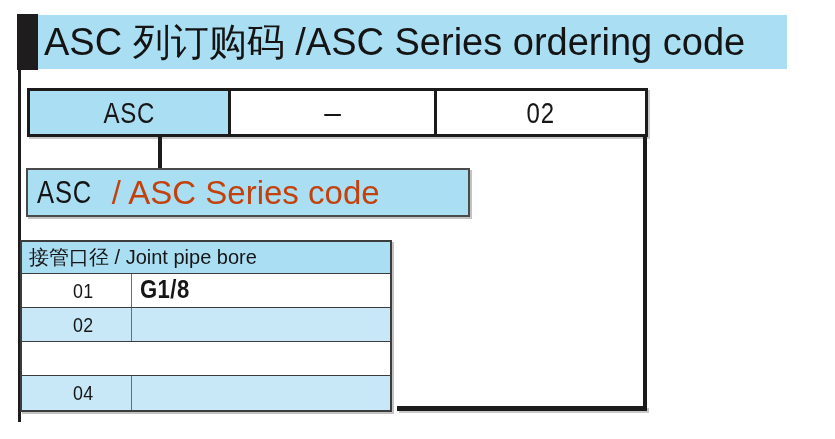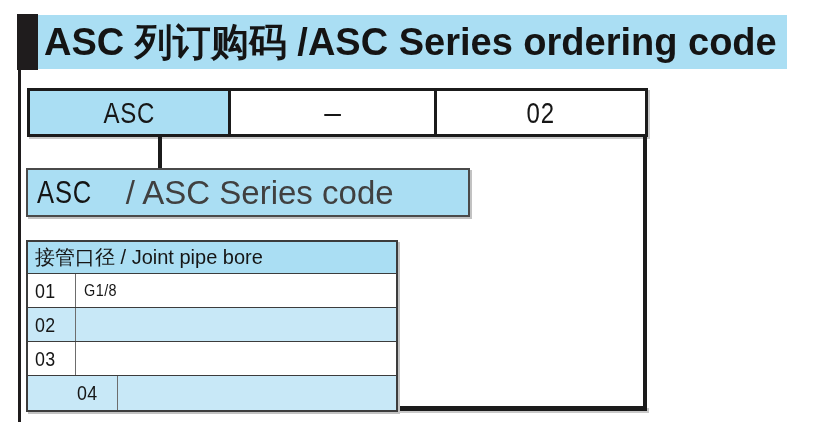--- a/index.html
+++ b/index.html
@@ -16,21 +16,21 @@
     position:absolute; left:17px; top:15px; width:770px; height:54px;
     background:#aadef3;
   }
   .title-square {
     position:absolute; left:17px; top:14px; width:21px; height:56px;
     background:#1f1c1d;
   }
   .title-text {
     position:absolute; left:44px; top:15px; height:54px; width:740px;
     display:flex; align-items:center;
-    font-size:38px; letter-spacing:0px; color:#141414; white-space:nowrap;font-weight:bold;
+    font-size:38px; letter-spacing:0px; color:#141414; white-space:nowrap;
   }
 
   
   .left-rule {
     position:absolute; left:18px; top:70px; width:3px; height:352px;
     background:#1f1c1d;
   }
 
   
   .code-table {
@@ -67,49 +67,51 @@
     box-shadow:2px 2px 0 #c2c2c2;
     display:flex; align-items:center; padding-left:9px;
     white-space:nowrap;
   }
   .series-code {
     font-size:32px; display:inline-block;
     transform:scaleX(0.8); transform-origin:0 50%;
     letter-spacing:1px; color:#141414;
   }
   .series-desc {
-    font-size:33px; margin-left:20px; color:#404040;
+    font-size:33px; margin-left:6px; color:#c2410c;
   }
 
   
   .bore-table {
-    position:absolute; left:26px; top:240px; width:372px;
+    position:absolute; left:20px; top:240px; width:372px;
     border:2px solid #3c3c3c; background:#fde047;
     box-shadow:2px 2px 0 #c2c2c2;
   }
   .bore-header {
     height:32px; background:#aadef3;
     display:flex; align-items:center; padding-left:7px;
     font-size:20px; color:#161616;
     border-bottom:1px solid #3c3c3c; white-space:nowrap;
   }
   .bore-row {
     height:34px; display:flex; border-bottom:1px solid #3c3c3c;
     background:#ffffff;
   }
-  .bore-row:last-child { border-bottom:none;padding-left:42px; }
+  .bore-row:last-child { border-bottom:none; }
   .bore-row.alt { background:#c8e8f7; }
   .bore-code {
-    width:48px; border-right:1px solid #6d6d6d;
+    width:66px; border-right:1px solid #6d6d6d;
     display:flex; align-items:center; padding-left:7px;
     font-size:21px;
+    margin-left:44px;
   }
   .bore-value {
-    flex:1; display:flex; align-items:center; padding-left:8px;
-    font-size:17px;
+    flex:1; display:flex; align-items:flex-start; padding-left:8px;
+    font-size:26px;
+    font-weight:bold;
   }
   .cond {
     display:inline-block; transform:scaleX(0.85); transform-origin:0 50%;
     letter-spacing:0.5px; color:#161616;
   }
   .cond-center {
     display:inline-block; transform:scaleX(0.8); transform-origin:50% 50%;
     letter-spacing:1px; color:#161616;
   }
 </style>
@@ -157,23 +159,20 @@
       </div>
     </div>
 
     <div class="bore-row alt">
       <div class="bore-code">
         <span class="cond">02</span>
       </div>
     </div>
 
     <div class="bore-row">
-      <div class="bore-code">
-        <span class="cond">03</span>
-      </div>
     </div>
 
     <div class="bore-row alt">
       <div class="bore-code">
         <span class="cond">04</span>
       </div>
     </div>
   </div>
 
 </div>

